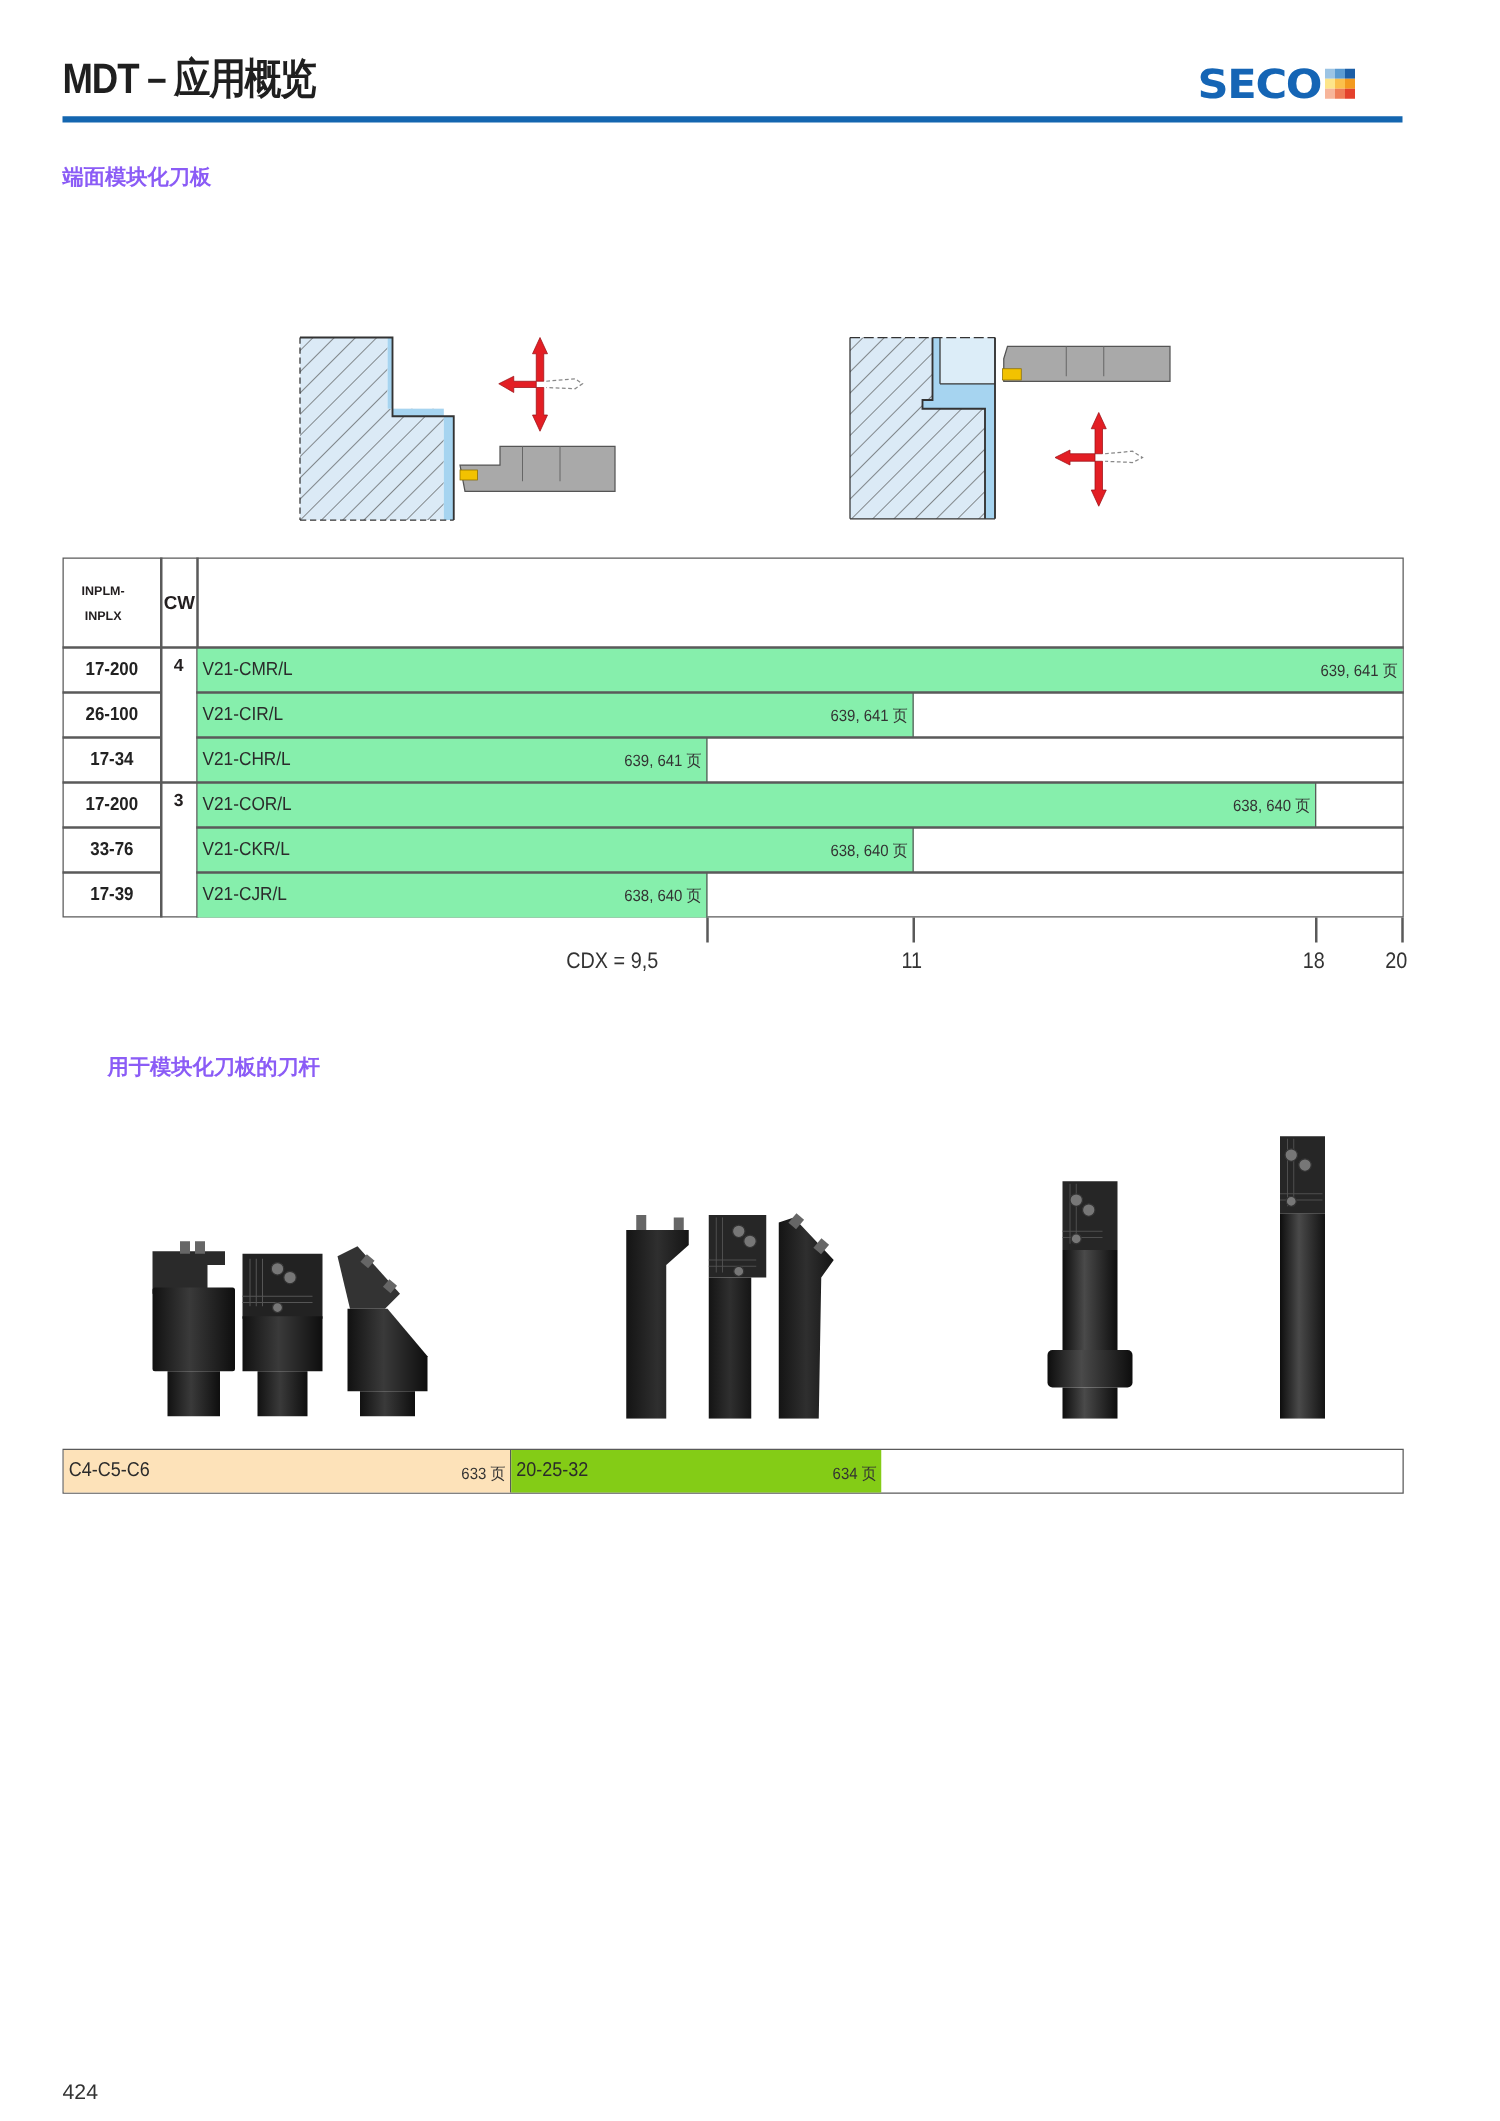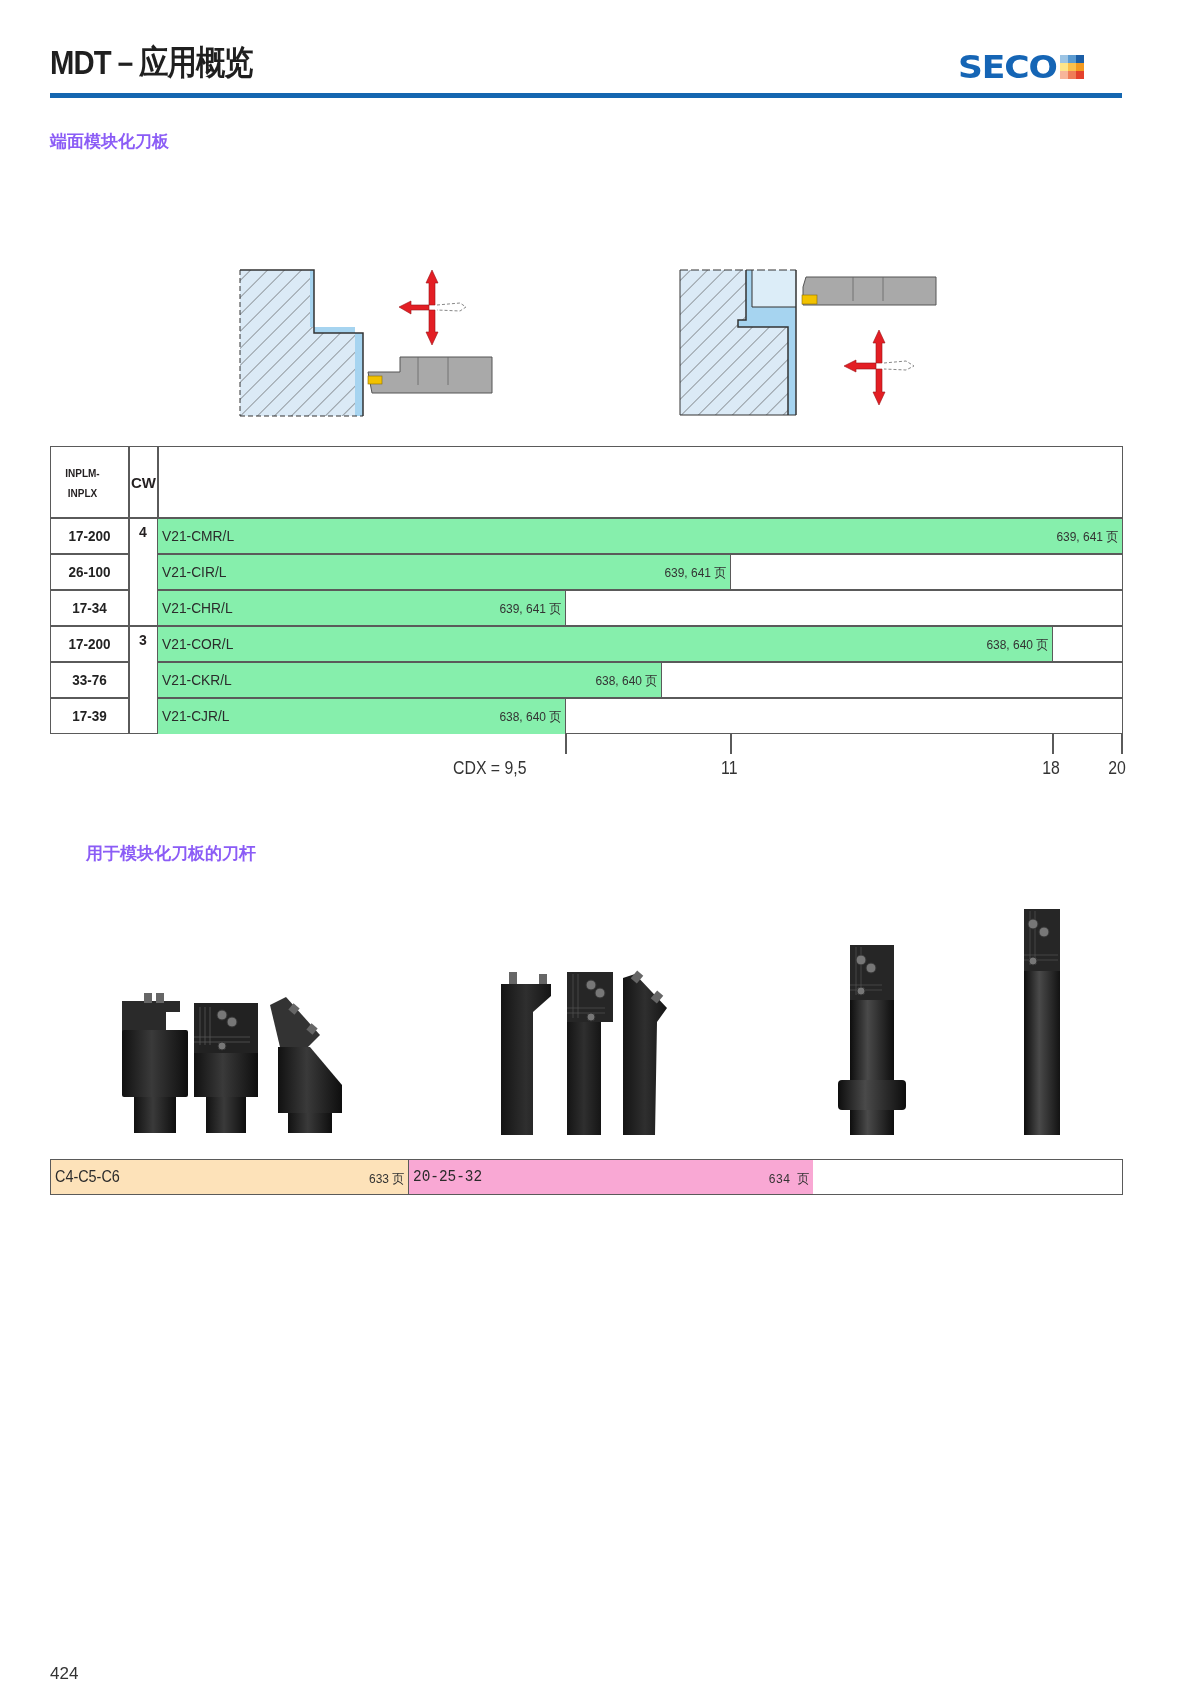--- a/index.html
+++ b/index.html
@@ -148,21 +148,21 @@
   </div>
   <div class="it-cell-inpl" style="top:153px;">17-34</div>
 
   <div class="bar" style="left:108px; top:180px; width:895px; height:36px;">
     <span class="bar-name" style="top:9px;">V21-COR/L</span>
     <span class="bar-page" style="top:10px;">638, 640 页</span>
   </div>
   <div class="it-cell-inpl" style="top:189px;">17-200</div>
   <div class="cw-num" style="left:79px; top:186px;">3</div>
 
-  <div class="bar" style="left:108px; top:216px; width:504px; height:36px;">
+  <div class="bar" style="left:108px; top:216px; width:573px; height:36px;">
     <span class="bar-name" style="top:9px;">V21-CKR/L</span>
     <span class="bar-page" style="top:10px;">638, 640 页</span>
   </div>
   <div class="it-cell-inpl" style="top:225px;">33-76</div>
 
   <div class="bar" style="left:108px; top:252px; width:408px; height:36px;">
     <span class="bar-name" style="top:9px;">V21-CJR/L</span>
     <span class="bar-page" style="top:10px;">638, 640 页</span>
   </div>
   <div class="it-cell-inpl" style="top:261px;">17-39</div>
@@ -291,19 +291,19 @@
     <circle cx="224" cy="27" r="5" fill="#777" stroke="#333"></circle>
     <circle cx="213" cy="56" r="4" fill="#777" stroke="#333"></circle>
   <rect x="204" y="66" width="38" height="164" fill="url(#rnd)"></rect>
 </svg>
 
 <div class="holders-bar">
   <div class="hb-cell" style="width:358px; background:#fde2b9;">
     <span class="hb-label">C4-C5-C6</span>
     <span class="hb-page">633 页</span>
   </div>
-  <div class="hb-cell" style="width:404px; background:#f9a8d4;font-family:Liberation Mono, monospace;">
+  <div class="hb-cell" style="width:296px; background:#84cc16;">
     <span class="hb-label">20-25-32</span>
     <span class="hb-page">634 页</span>
   </div>
 </div>
 
 <div class="page-number">424</div>
 
 </body></html>

